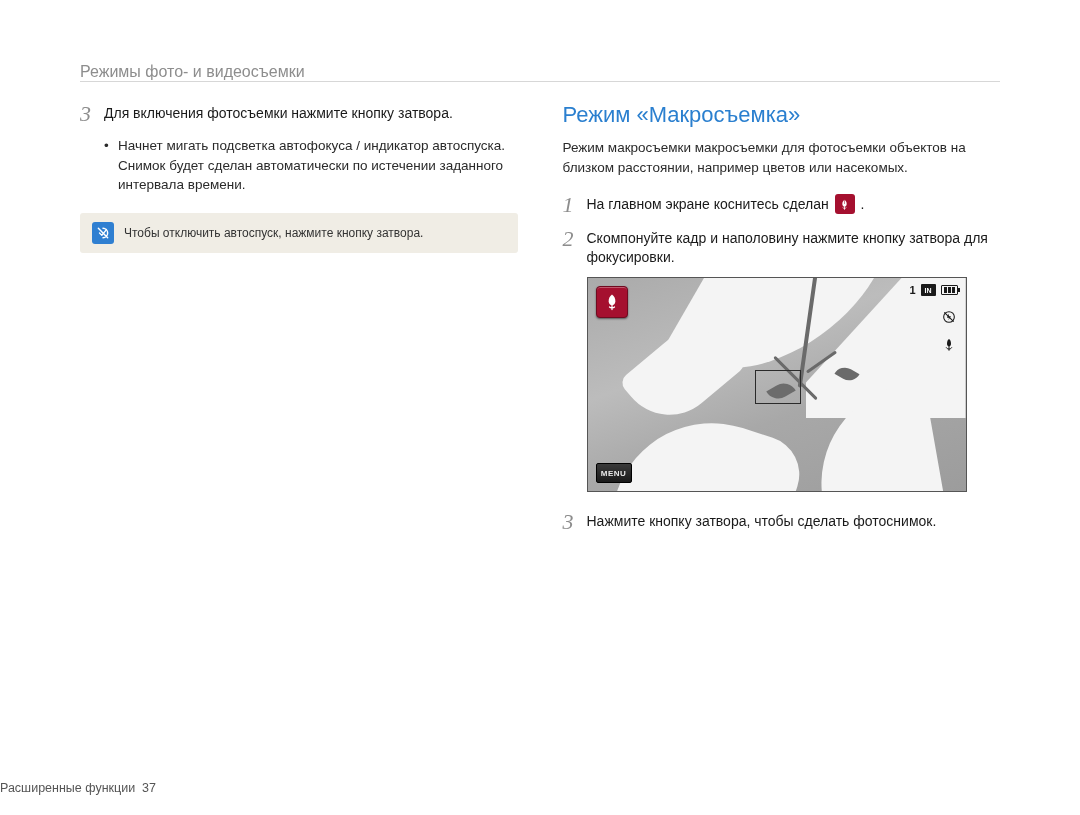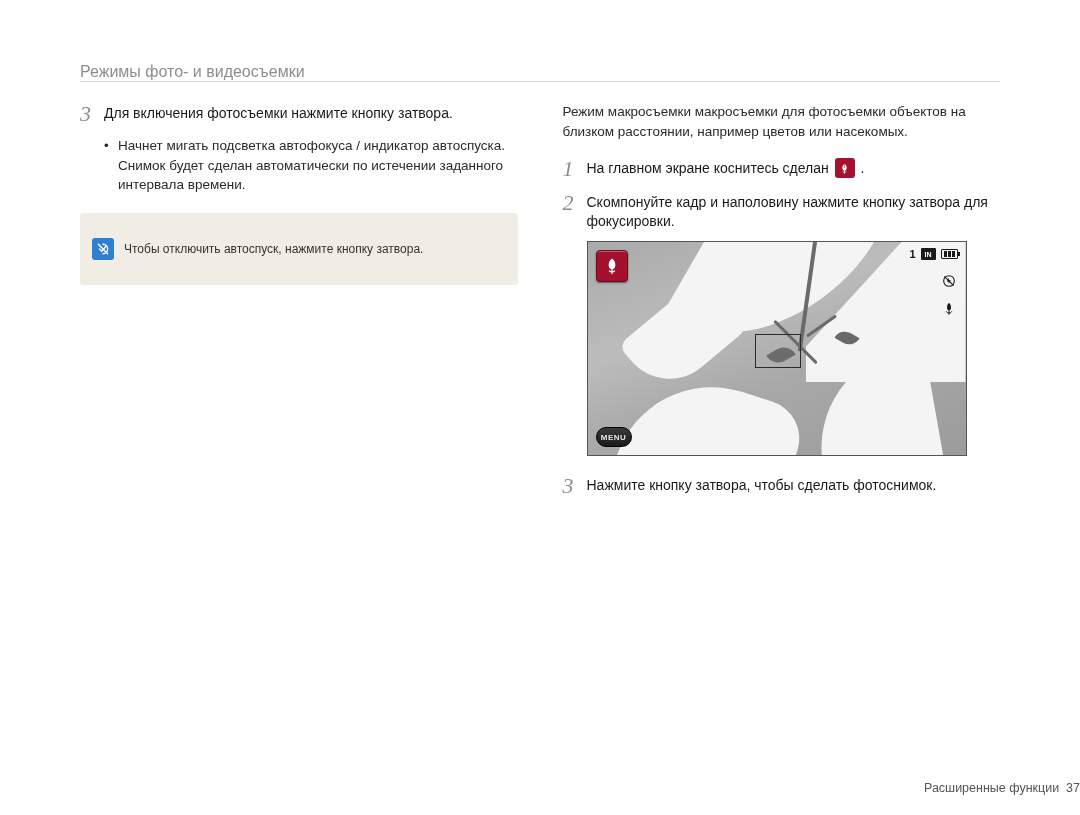--- a/index.html
+++ b/index.html
@@ -7,21 +7,21 @@
   .page { padding: 63px 80px 0 80px; position: relative; height: 100%; }
   .header { color: #8d8d8d; font-size: 16px; border-bottom: 1px solid #d7d7d7; margin-bottom: 20px; }
   .cols { display: flex; gap: 45px; }
   .col { flex: 1; }
   .step { display: flex; align-items: flex-start; margin-bottom: 10px; }
   .step-num { font-family: Georgia, 'Times New Roman', serif; font-style: italic; color: #8d8d8d; font-size: 22px; width: 24px; flex-shrink: 0; line-height: 1.1; }
   .step-text { font-size: 14px; line-height: 1.35; color: #1a1a1a; padding-top: 2px; }
   .bullet-list { margin-left: 24px; font-size: 13.5px; color: #2a2a2a; line-height: 1.45; }
   .bullet-item { position: relative; padding-left: 14px; }
   .bullet-item::before { content: "•"; position: absolute; left: 0; top: 0; }
-  .note-box { display: flex; align-items: center; background: #f0ede5; border-radius: 3px; padding: 25px 12px; margin-top: 18px; }
+  .note-box { display: flex; align-items: center; background: #f0ede5; border-radius: 3px; padding: 9px 12px; margin-top: 18px; }
   .note-icon { width: 22px; height: 22px; border-radius: 3px; background: #2f7fd1; color: #fff; display: flex; align-items: center; justify-content: center; flex-shrink: 0; margin-right: 10px; }
   .note-icon svg { width: 14px; height: 14px; }
   .note-text { font-size: 12px; color: #333; }
   .section-title { color: #2a7fcf; font-size: 22px; font-weight: normal; margin-bottom: 10px; }
   .section-desc { font-size: 13.5px; color: #2a2a2a; line-height: 1.45; margin-bottom: 16px; }
   .inline-icon { display: inline-flex; vertical-align: middle; width: 20px; height: 20px; background: #a5102f; border-radius: 3px; align-items: center; justify-content: center; margin: 0 2px; position: relative; top: -1px; }
   .inline-icon svg { width: 13px; height: 13px; }
   .camera-shot { width: 380px; height: 215px; background: linear-gradient(160deg,#aaaaaa 0%,#bcbcbc 35%,#a8a8a8 60%,#9c9c9c 100%); border: 1px solid #555; margin-left: 24px; margin-bottom: 18px; margin-top: 6px; position: relative; overflow: hidden; }
   .petal-shape { position: absolute; background: #f4f4f4; }
   .petal-shape.p1 { width: 170px; height: 90px; left: 90px; top: 0; transform: skewX(-30deg); border-bottom-right-radius: 90px; }
@@ -31,33 +31,33 @@
   .petal-shape.p5 { width: 70px; height: 110px; left: 60px; top: 40px; transform: rotate(50deg); border-radius: 50px 10px 50px 10px; }
   .stem { position: absolute; width: 4px; height: 120px; background: #6a6a6a; left: 218px; top: -10px; transform: rotate(8deg); border-radius: 2px; }
   .stem2 { position: absolute; width: 3px; height: 60px; background: #6a6a6a; left: 206px; top: 70px; transform: rotate(-45deg); border-radius: 2px; }
   .stem3 { position: absolute; width: 3px; height: 36px; background: #6a6a6a; left: 232px; top: 66px; transform: rotate(55deg); border-radius: 2px; }
   .leaf { position: absolute; background: #6a6a6a; }
   .leaf.l1 { width: 26px; height: 14px; left: 180px; top: 106px; border-radius: 0 14px 0 14px; transform: rotate(-30deg); }
   .leaf.l2 { width: 22px; height: 12px; left: 248px; top: 90px; border-radius: 14px 0 14px 0; transform: rotate(30deg); }
   .focus-box { position: absolute; width: 46px; height: 34px; border: 1px solid #2a2a2a; left: 167px; top: 92px; background: rgba(255,255,255,0.02); }
   .mode-chip { position: absolute; left: 8px; top: 8px; width: 32px; height: 32px; background: #a5102f; border: 1px solid #700a20; border-radius: 4px; box-shadow: inset 0 1px 0 rgba(255,255,255,0.3), 0 1px 2px rgba(0,0,0,0.5); display: flex; align-items: center; justify-content: center; }
   .mode-chip svg { width: 20px; height: 20px; }
-  .menu-chip { position: absolute; left: 8px; bottom: 8px; width: 36px; height: 20px; background: linear-gradient(#3a3a3a,#1a1a1a); border: 1px solid #000; border-radius: 10px; color: #e8e8e8; font-size: 8px; letter-spacing: 0.5px; font-weight: bold; display: flex; align-items: center; justify-content: center; }
+  .menu-chip { position: absolute; left: 8px; bottom: 8px; width: 36px; height: 20px; background: linear-gradient(#3a3a3a,#1a1a1a); border: 1px solid #000; border-radius: 2px; color: #e8e8e8; font-size: 8px; letter-spacing: 0.5px; font-weight: bold; display: flex; align-items: center; justify-content: center; }
   .status-row { position: absolute; right: 8px; top: 6px; display: flex; align-items: center; gap: 5px; color: #1a1a1a; }
   .status-row .count { font-size: 11px; font-weight: bold; }
   .status-icn { display: inline-flex; align-items: center; justify-content: center; }
   .status-icn.in { width: 15px; height: 12px; background: #1a1a1a; color: #fff; font-size: 7px; font-weight: bold; border-radius: 1px; }
   .status-icn.batt { width: 17px; height: 10px; border: 1.3px solid #1a1a1a; border-radius: 1px; position: relative; }
   .status-icn.batt::after { content: ""; position: absolute; right: -3px; top: 2px; width: 2px; height: 4px; background: #1a1a1a; }
   .status-icn.batt .cells { display: flex; gap: 1px; padding: 1px; height: 100%; }
   .status-icn.batt .cells span { width: 3px; background: #1a1a1a; }
   .right-icons { position: absolute; right: 8px; top: 30px; display: flex; flex-direction: column; gap: 10px; align-items: center; }
   .right-icons .ricon { width: 18px; height: 18px; display: flex; align-items: center; justify-content: center; }
   .right-icons svg { width: 16px; height: 16px; }
-  .footer { position: absolute; bottom: 20px; left: 0; right: 0; text-align: right; font-size: 12.5px; color: #555; }
+  .footer { position: absolute; bottom: 20px; left: 0; right: 0; text-align: left; font-size: 12.5px; color: #555; }
 </style>
 </head>
 <body>
 
 <div class="page">
   <div class="header">Режимы фото- и видеосъемки</div>
 
   <div class="cols">
 
     <div class="col">
@@ -73,20 +73,21 @@
           <svg viewBox="0 0 24 24" fill="none" stroke="#fff" stroke-width="2.5">
             <path d="M4 4 L20 20 M12 20 A8 8 0 1 0 12 4" stroke-linecap="round"></path>
             <path d="M6 12 L10 16 L18 6" stroke="#fff" stroke-width="2.2" fill="none" stroke-linecap="round" stroke-linejoin="round"></path>
           </svg>
         </div>
         <div class="note-text">Чтобы отключить автоспуск, нажмите кнопку затвора.</div>
       </div>
     </div>
 
     <div class="col">
+      <div class="section-title">Режим «Макросъемка»</div>
       <div class="section-desc">Режим макросъемки макросъемки для фотосъемки объектов на близком расстоянии, например цветов или насекомых.</div>
 
       <div class="step">
         <div class="step-num">1</div>
         <div class="step-text">
           <span>На главном экране коснитесь сделан </span>
           <span class="inline-icon">
             <svg viewBox="0 0 24 24">
               <path d="M12 3 C9 5 8 8 8 11 C8 14 10 16 12 16 C14 16 16 14 16 11 C16 8 15 5 12 3 Z" fill="#fff"></path>
               <path d="M12 3 C12 6 12 9 12 11" stroke="#a5102f" stroke-width="1"></path>

